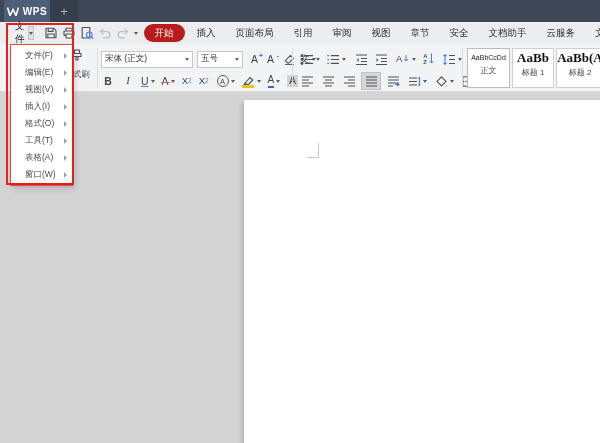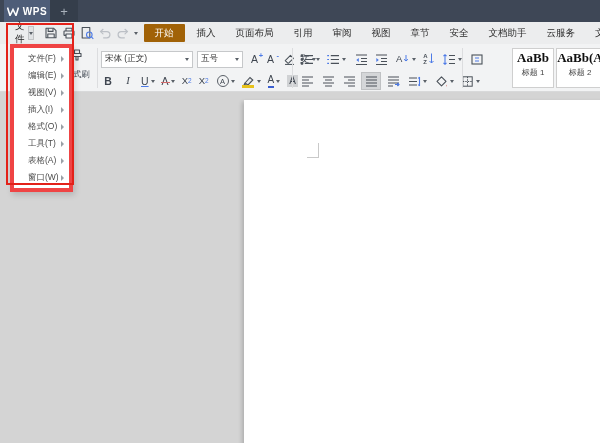--- a/index.html
+++ b/index.html
@@ -26,21 +26,21 @@
   .file-label { margin-left:5px; cursor:pointer; color:#222; }
   .file-caret-btn { margin-left:3px; width:12px; height:14px; background:#e0e2e4; border:1px solid #c2c4c6; display:flex; align-items:center; justify-content:center; cursor:pointer; }
   .car { width:0; height:0; border-left:3px solid transparent; border-right:3px solid transparent; border-top:3.5px solid #5a6068; }
   .car.sm { border-left-width:2.5px; border-right-width:2.5px; border-top-width:3px; }
   .vdiv { width:1px; height:13px; background:#cfd1d3; margin:0 4px; }
   .qbtn { width:16px; height:16px; display:flex; align-items:center; justify-content:center; margin:0 2px; cursor:pointer; }
   .qbtn svg { display:block; }
   .qbtn.disabled svg path { stroke:#bcc0c6; }
   .ribbon-tabs { display:flex; align-items:center; margin-left:4px; }
   .rtab { padding:2px 10px; cursor:pointer; white-space:nowrap; color:#2c2c2c; }
-  .rtab.active { background:#a16207; color:#fff; border-radius:1px; padding:2.5px 11px; margin-right:2px; }
+  .rtab.active { background:#b91c1c; color:#fff; border-radius:9px; padding:2.5px 11px; margin-right:2px; }
 
   
   .toolbar { position:absolute; left:0; top:44px; width:600px; height:48px; background:#f2f3f4; border-bottom:1px solid #d8d9da; }
   .gdiv { position:absolute; top:4px; width:1px; height:40px; background:#dcdddf; }
   .fmt-painter { position:absolute; left:60px; top:3px; width:34px; text-align:center; cursor:pointer; }
   .fmt-painter .fp-label { font-size:8.5px; color:#3f4650; margin-top:2px; white-space:nowrap; }
   .trow { position:absolute; display:flex; align-items:center; }
   .combo { height:17px; background:#fff; border:1px solid #c6c8ca; display:flex; align-items:center; padding:0 3px; font-size:8.5px; color:#333; cursor:pointer; }
   .combo .combo-text { flex:1; white-space:nowrap; overflow:hidden; }
   .tbtn { height:18px; min-width:14px; display:flex; align-items:flex-end; justify-content:center; padding:1px 2px; cursor:pointer; color:#3f4650; font-size:10.5px; line-height:1.2; position:relative; }
@@ -68,21 +68,21 @@
   .styles-box .prev-lg { font-size:13px; color:#111; font-weight:bold; margin-top:1px; white-space:nowrap; font-family:"Liberation Serif", serif; }
   .styles-box .st-label { font-size:8px; color:#444; margin-top:1px; white-space:nowrap; }
   .styles-box.first { border-color:#b9bbbd; }
 
   
   .docarea { position:absolute; left:0; top:92px; width:600px; height:351px; background:#d4d4d4; overflow:hidden; }
   .page { position:absolute; left:244px; top:8px; width:380px; height:360px; background:#fff; box-shadow:-2px 2px 4px rgba(0,0,0,.18); }
   .margin-mark { position:absolute; left:63px; top:43px; width:12px; height:15px; border-right:1px solid #c9c9c9; border-bottom:1px solid #c9c9c9; }
 
   
-  .file-menu { position:absolute; left:10px; top:44px; width:63px; background:#ffffff; border:4px solid #ef4444; box-shadow:2px 3px 6px rgba(0,0,0,.15); padding:2px 0; z-index:20; }
+  .file-menu { position:absolute; left:10px; top:44px; width:63px; background:#ffffff; border:1px solid #ef4444; box-shadow:2px 3px 6px rgba(0,0,0,.15); padding:2px 0; z-index:20; }
   .fm-item { height:17px; display:flex; align-items:center; padding:0 5px 0 14px; font-size:8.5px; color:#4a4a4a; cursor:pointer; white-space:nowrap; }
   .fm-item .fm-arrow { margin-left:auto; width:0; height:0; border-top:3px solid transparent; border-bottom:3px solid transparent; border-left:3.5px solid #9aa0a6; }
 
   
   .red-box { position:absolute; left:6px; top:23px; width:68px; height:162px; border:2px solid #e32119; z-index:30; pointer-events:none; }
 </style>
 </head>
 <body>
 
 <div class="screen">
@@ -377,20 +377,24 @@
             <path d="M6.5,1.8 V11.2 M1.8,6.5 H11.2" stroke-dasharray="1.4,1.1"></path>
           </svg>
         <span class="caret-wrap">
             <span class="car sm"></span>
           </span>
       </span>
     </div>
 
     <div class="gdiv" style="left:462px;"></div>
 
+    <div class="styles-box first" style="left:467px; width:43px;">
+      <div class="prev-sm">AaBbCcDd</div>
+      <div class="st-label" style="margin-top:4px;">正文</div>
+    </div>
     <div class="styles-box" style="left:512px; width:42px;">
       <div class="prev-lg">AaBb</div>
       <div class="st-label">标题 1</div>
     </div>
     <div class="styles-box" style="left:556px; width:48px;">
       <div class="prev-lg">AaBb(A</div>
       <div class="st-label">标题 2</div>
     </div>
   </div>
 

